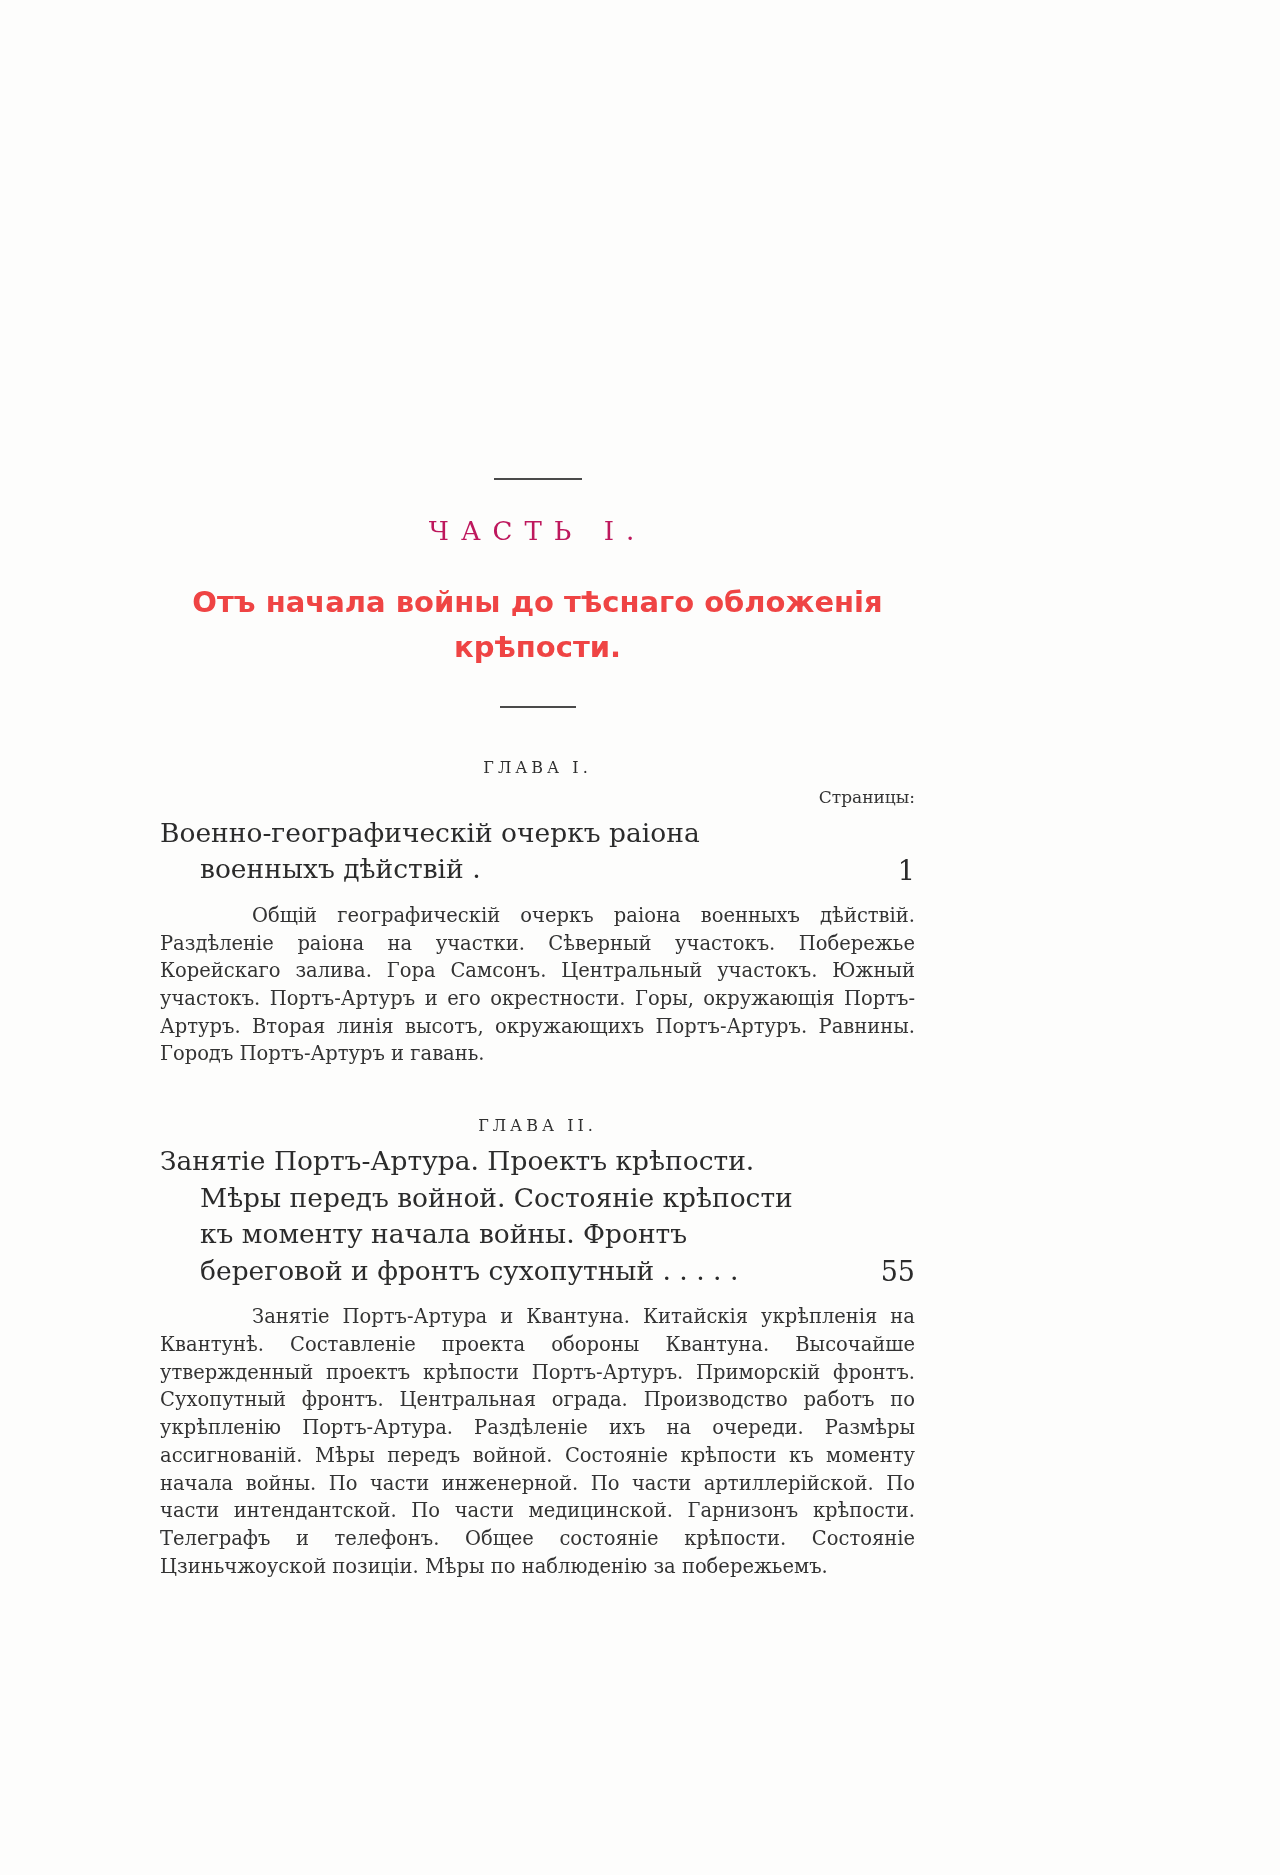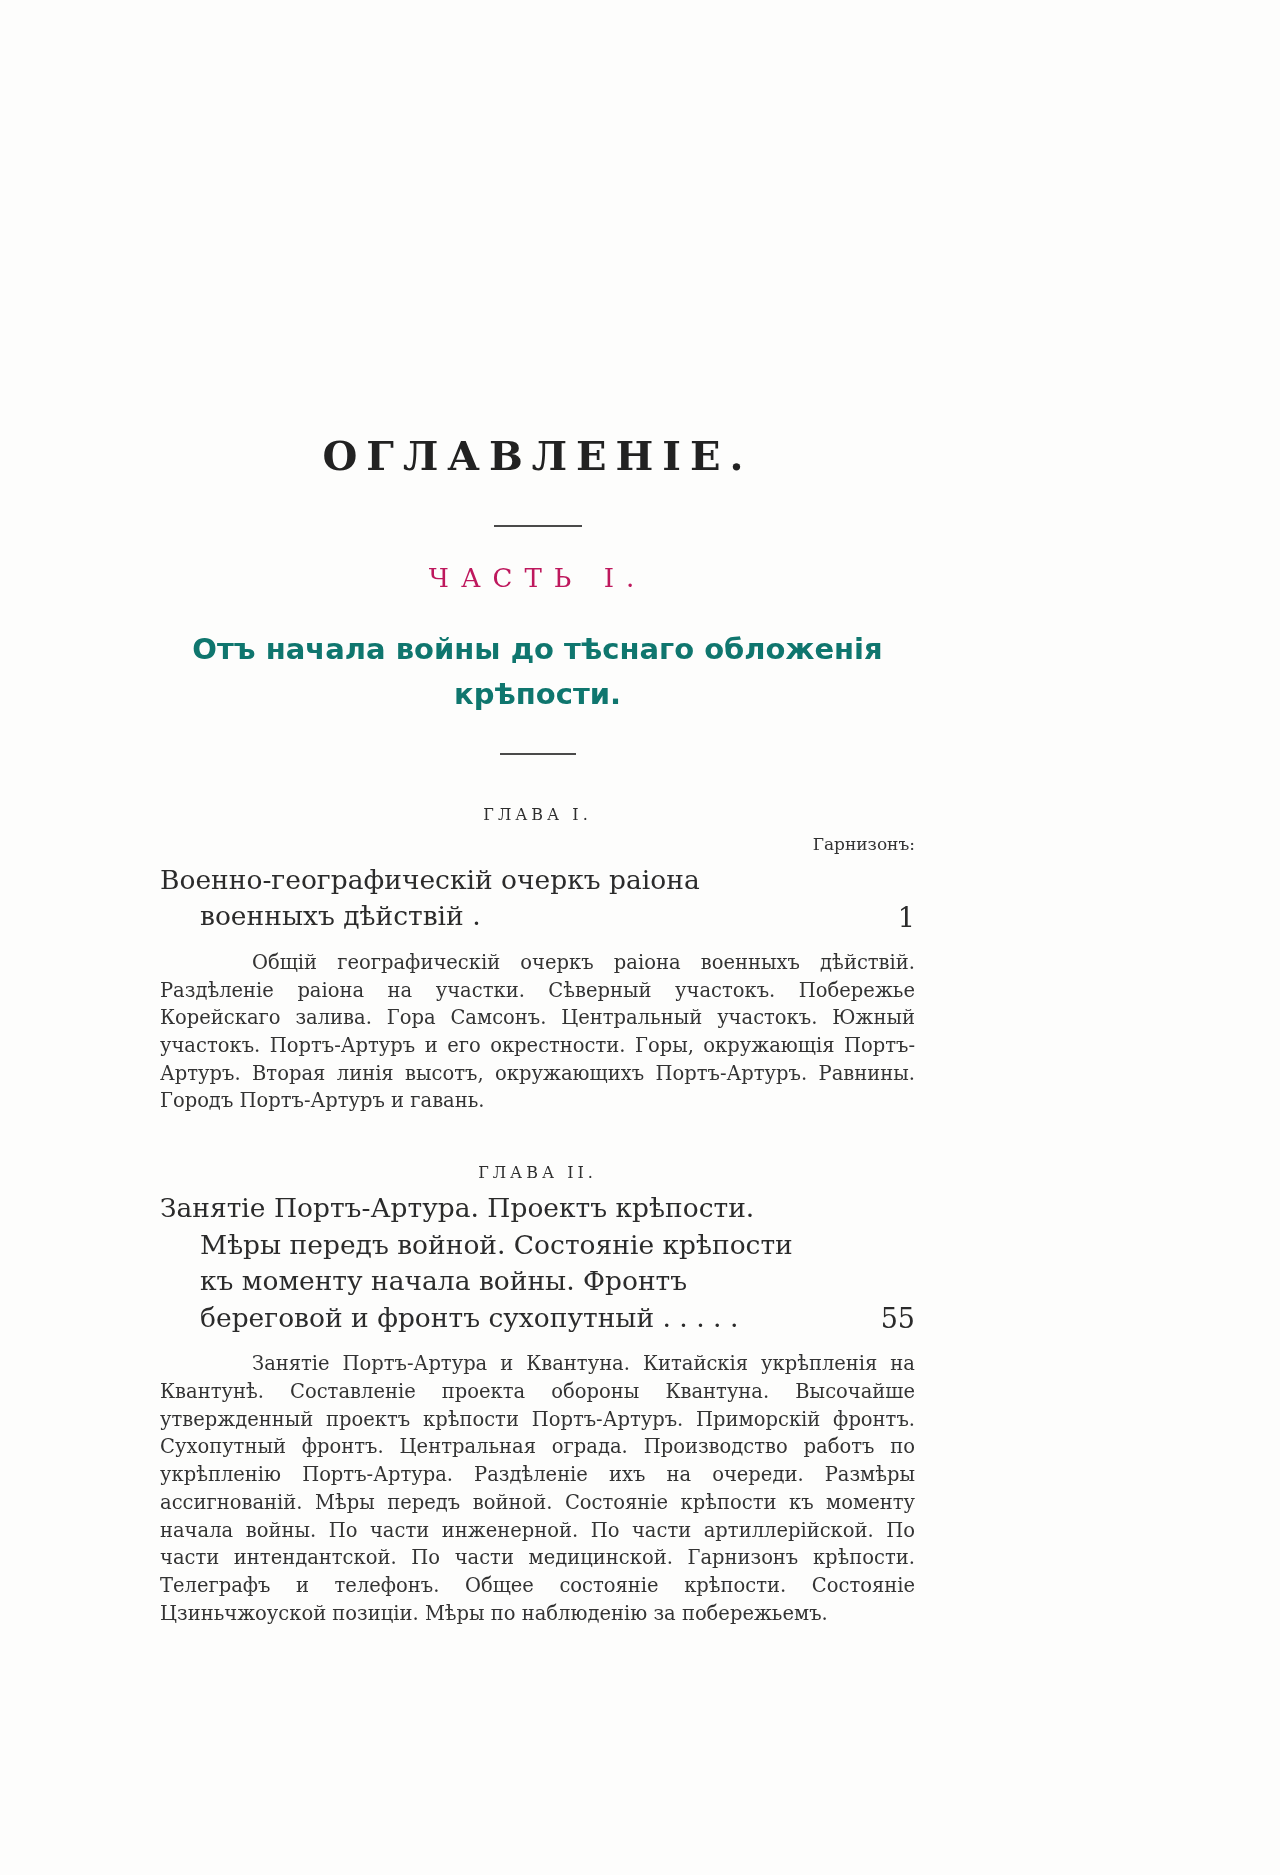--- a/index.html
+++ b/index.html
@@ -47,21 +47,21 @@
     letter-spacing: 12px;
     color: #be185d;
   }
   .part-title {
     margin-top: 34px;
     text-align: center;
     font-family: "DejaVu Sans", "Liberation Sans", sans-serif;
     font-weight: bold;
     font-size: 29px;
     line-height: 1.55;
-    color: #0f766e;
+    color: #ef4444;
   }
   .chapter-heading {
     margin-top: 48px;
     text-align: center;
     font-size: 16px;
     letter-spacing: 4px;
     color: #2e2e2e;
   }
   .chapter-1 .chapter-heading { margin-top: 50px; }
   .pages-label {
@@ -99,35 +99,34 @@
     color: #333;
   }
   .chapter-2 { margin-top: 6px; }
 </style>
 </head>
 <body>
 
 <div class="page">
   <div class="content">
 
-    <h1 class="title">ОГЛАВЛЕНІЕ.</h1>
 
     <div class="rule"></div>
 
     <div class="part-heading">ЧАСТЬ I.</div>
 
     <div class="part-title">
       <div>Отъ начала войны до тѣснаго обложенія крѣпости.</div>
     </div>
 
     <div class="rule rule2"></div>
 
     <div class="chapter chapter-1">
       <div class="chapter-heading">ГЛАВА I.</div>
-      <div class="pages-label">Гарнизонъ:</div>
+      <div class="pages-label">Страницы:</div>
       <div class="entry">
         <div class="entry-text">Военно-географическій очеркъ раіона военныхъ дѣйствій .</div>
         <div class="entry-page">1</div>
       </div>
       <p class="summary">Общій географическій очеркъ раіона военныхъ дѣйствій. Раздѣленіе раіона на участки. Сѣверный участокъ. Побережье Корейскаго залива. Гора Самсонъ. Центральный участокъ. Южный участокъ. Портъ-Артуръ и его окрестности. Горы, окружающія Портъ-Артуръ. Вторая линія высотъ, окружающихъ Портъ-Артуръ. Равнины. Городъ Портъ-Артуръ и гавань.</p>
     </div>
 
     <div class="chapter chapter-2">
       <div class="chapter-heading">ГЛАВА II.</div>
       <div class="entry">

